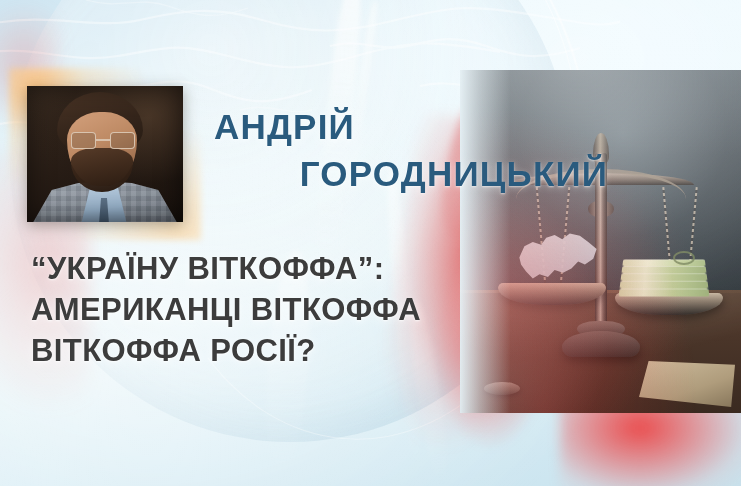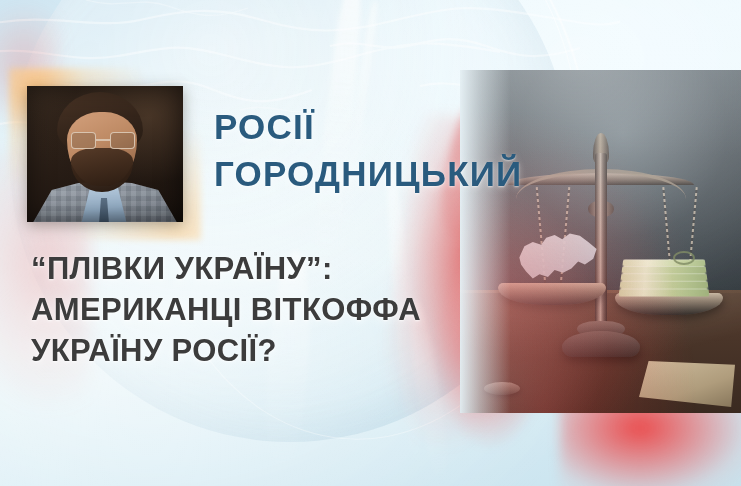--- a/index.html
+++ b/index.html
@@ -350,21 +350,21 @@
     left:214px; top:103px;
     width:480px;
     font-weight:bold;
     font-size:35px;
     line-height:47px;
     letter-spacing:1.2px;
     color:#2a5b7e;
     text-shadow:0 1px 2px rgba(255,255,255,0.55), 0 2px 7px rgba(255,255,255,0.40);
     white-space:nowrap;
   }
-  .name .ln2 { display:block; }
+  .name .ln2 { display:block;text-align:center; }
 
   .headline {
     position:absolute;
     left:31px; top:248px;
     width:520px;
     font-weight:bold;
     font-size:31px;
     line-height:41px;
     letter-spacing:0.4px;
     color:#3c3c3c;
@@ -468,23 +468,23 @@
       <div class="pt-beard"></div>
       <div class="pt-glass">
           <span></span>
           <span></span>
         </div>
       <div class="pt-vign"></div>
     </div>
   </div>
 
   <div class="name">
-    <span class="ln1">РОСІЇ</span>
+    <span class="ln1">АНДРІЙ</span>
     <span class="ln2">ГОРОДНИЦЬКИЙ</span>
   </div>
 
   <div class="headline">
-    <span>“ПЛІВКИ УКРАЇНУ”:</span>
+    <span>“УКРАЇНУ ВІТКОФФА”:</span>
     <span>АМЕРИКАНЦІ ВІТКОФФА</span>
-    <span>УКРАЇНУ РОСІЇ?</span>
+    <span>ВІТКОФФА РОСІЇ?</span>
   </div>
 
 </div>
 
 </body></html>

